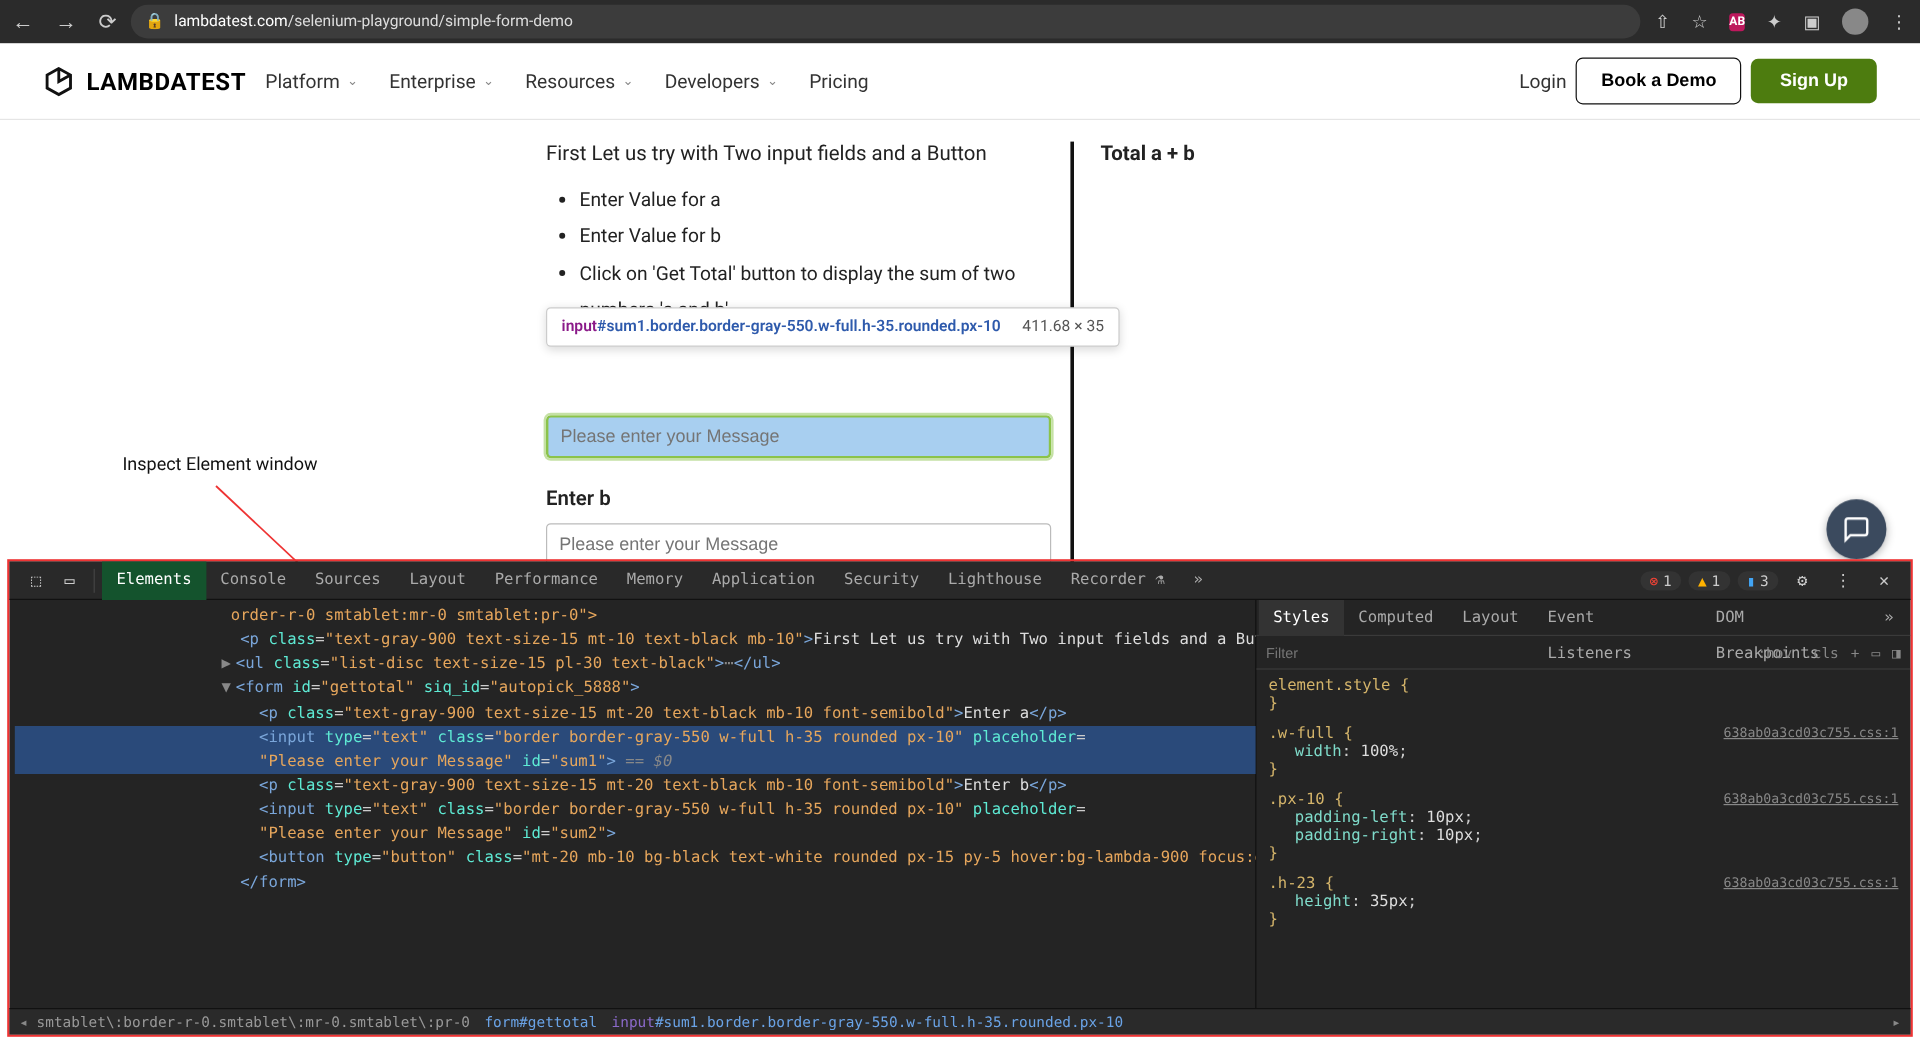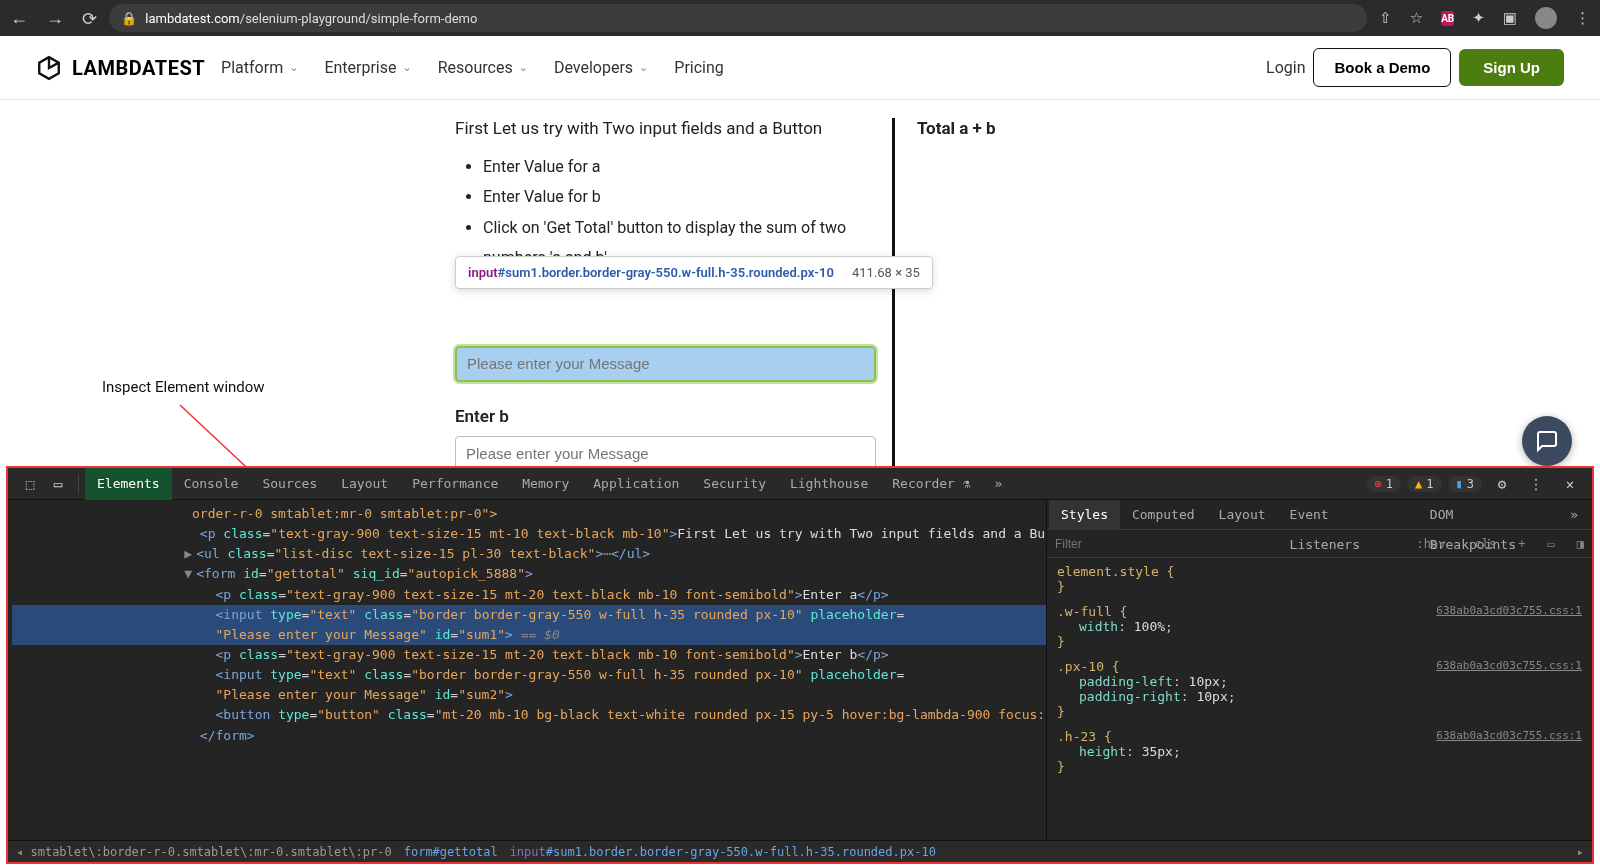--- a/index.html
+++ b/index.html
@@ -74,21 +74,21 @@
 .attr-n { color: #5eead4; } 
 .attr-v { color: #e6a65c; } 
 .text-n { color: #ddd; }
 .dots { color: #888; }
 .eq-dim { color: #888; font-style: italic; }
 .arrow-exp { color: #888; display: inline-block; width: 12px; }
 
 .styles-tabs { height: 30px; display: flex; align-items: center; padding: 0 2px; border-bottom: 1px solid #3a3a3a; gap: 0; }
 .styles-tab { padding: 0 12px; height: 30px; line-height: 30px; font-size: 13px; color: #aaa; cursor: pointer; }
 .styles-tab.active { background: #333; color: #fff; }
-.styles-filter-row { height: 28px; display: flex; align-items: center; border-bottom: 1px solid #3a3a3a; padding: 0 8px; gap: 22px; font-size: 12px; color: #888; }
+.styles-filter-row { height: 28px; display: flex; align-items: center; border-bottom: 1px solid #3a3a3a; padding: 0 8px; gap: 10px; font-size: 12px; color: #888; }
 .styles-filter-row input { background: transparent; border: none; color: #ccc; font-size: 12px; flex: 1; outline: none; }
 .styles-content { flex: 1; overflow: auto; padding: 4px 0; font-size: 13px; }
 .rule-block { padding: 2px 10px 8px 10px; }
 .rule-hdr { display: flex; justify-content: space-between; }
 .sel { color: #d4b46a; }
 .src { color: #888; font-size: 11px; text-decoration: underline; }
 .prop { padding-left: 22px; }
 .prop-name { color: #7fdbca; }
 .prop-val { color: #ddd; }
 

